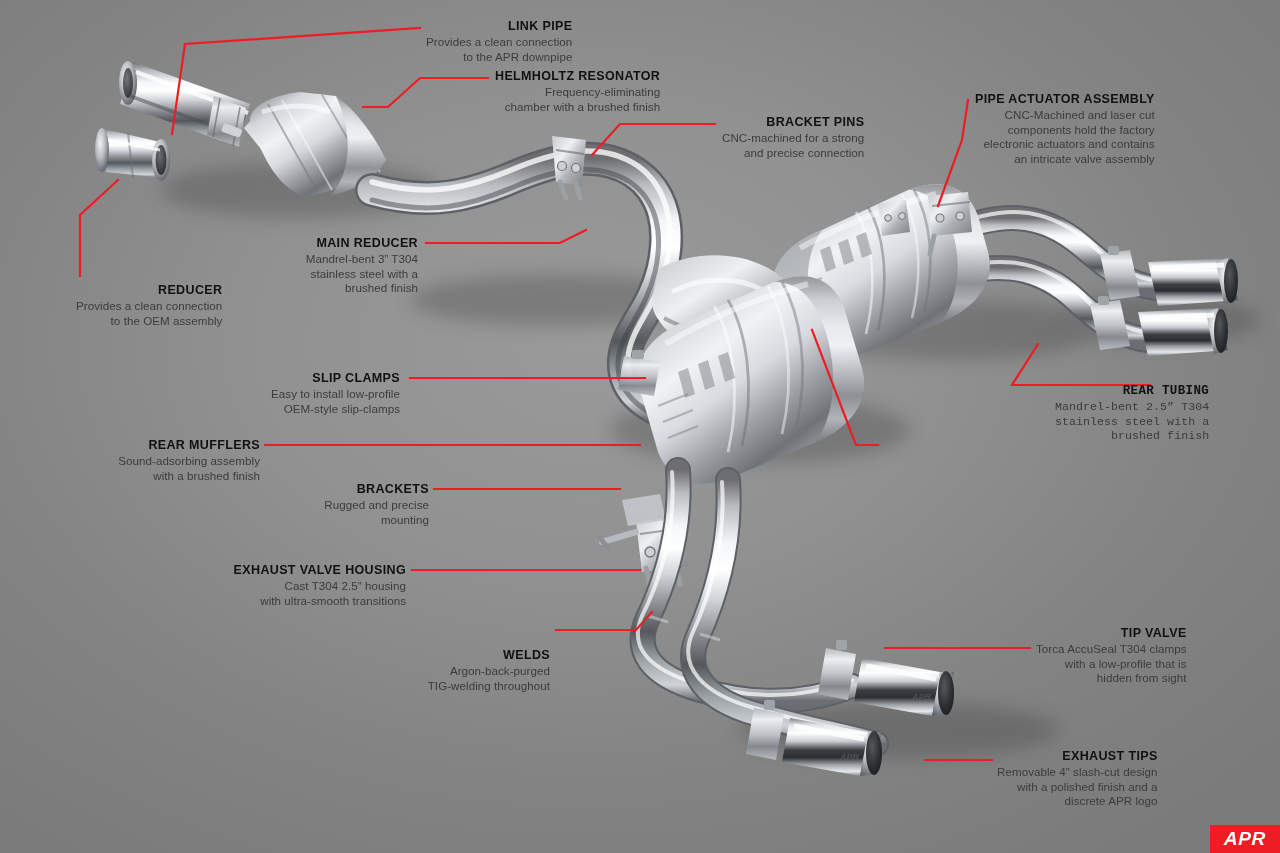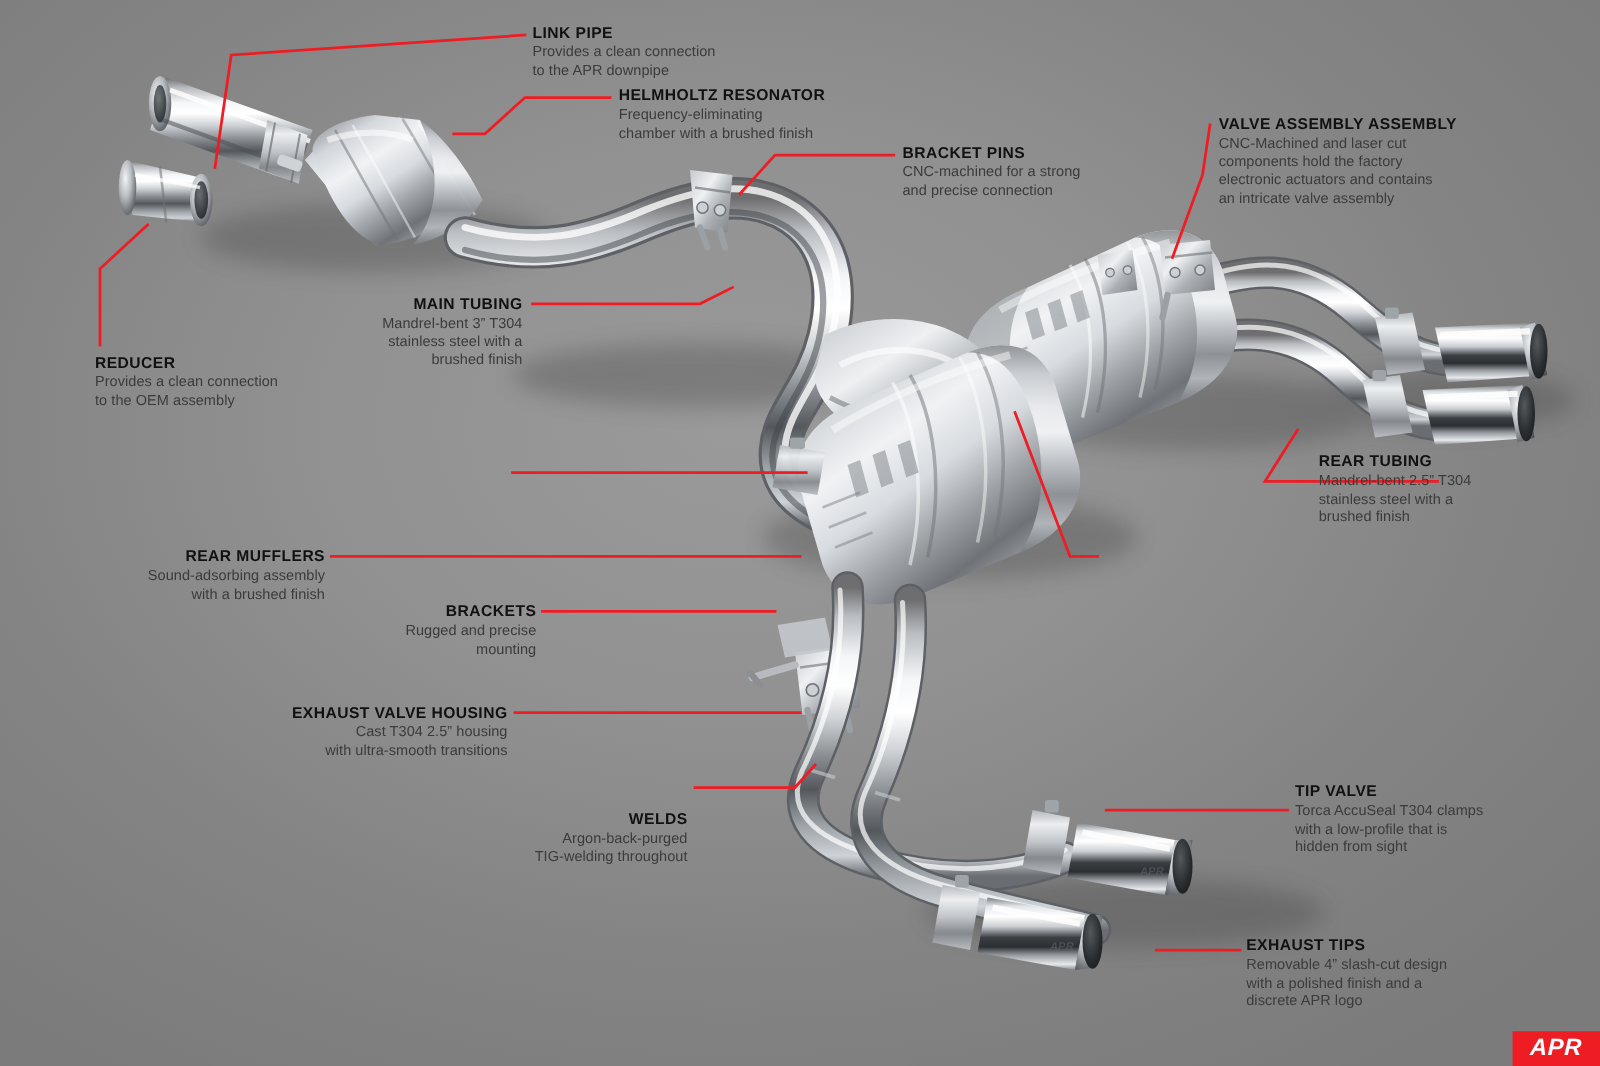--- a/index.html
+++ b/index.html
@@ -22,21 +22,21 @@
   .callout .ttl{
     font-size:12.5px;font-weight:bold;color:#111;
     letter-spacing:.36px;line-height:15px;white-space:nowrap;
     margin:0 0 1px 0;
   }
   .callout .desc{
     font-size:11.6px;color:#3b3b3b;line-height:14.6px;
     letter-spacing:.05px;font-weight:400;
   }
   .callout.r{text-align:right;}
-  .callout.l{text-align:left;}
+  .callout.l{text-align:right;}
 
   #apr-logo{
     position:absolute;right:0;bottom:0;width:70px;height:28px;
     background:#ee1c23;display:flex;align-items:center;justify-content:center;
   }
   #apr-logo .apr-word{
     color:#fff;font-weight:bold;font-style:italic;font-size:19px;
     letter-spacing:.5px;font-family:"Liberation Sans",sans-serif;
     transform:skewX(-2deg);
   }
@@ -432,48 +432,55 @@
 
   <div class="callout l" style="left:495px;top:69px;">
     <div class="ttl">HELMHOLTZ RESONATOR</div>
     <div class="desc">
       <div>Frequency-eliminating</div>
       <div>chamber with a brushed finish</div>
     </div>
   </div>
 
   <div class="callout l" style="left:975px;top:92px;">
-    <div class="ttl">VALVE ASSEMBLY ASSEMBLY</div>
+    <div class="ttl">PIPE ACTUATOR ASSEMBLY</div>
     <div class="desc">
       <div>CNC-Machined and laser cut</div>
       <div>components hold the factory</div>
       <div>electronic actuators and contains</div>
       <div>an intricate valve assembly</div>
     </div>
   </div>
 
   <div class="callout l" style="left:76px;top:283px;">
     <div class="ttl">REDUCER</div>
     <div class="desc">
       <div>Provides a clean connection</div>
       <div>to the OEM assembly</div>
     </div>
   </div>
 
   <div class="callout r" style="left:200px;width:218px;top:236px;">
-    <div class="ttl">MAIN TUBING</div>
+    <div class="ttl">MAIN REDUCER</div>
     <div class="desc">
       <div>Mandrel-bent 3” T304</div>
       <div>stainless steel with a</div>
       <div>brushed finish</div>
     </div>
   </div>
 
-
-  <div class="callout l" style="left:1055px;top:362px;">
+  <div class="callout r" style="left:180px;width:220px;top:371px;">
+    <div class="ttl">SLIP CLAMPS</div>
+    <div class="desc">
+      <div>Easy to install low-profile</div>
+      <div>OEM-style slip-clamps</div>
+    </div>
+  </div>
+
+  <div class="callout l" style="left:1055px;top:384px;font-family:Liberation Mono, monospace;">
     <div class="ttl">REAR TUBING</div>
     <div class="desc">
       <div>Mandrel-bent 2.5” T304</div>
       <div>stainless steel with a</div>
       <div>brushed finish</div>
     </div>
   </div>
 
   <div class="callout r" style="left:40px;width:220px;top:438px;">
     <div class="ttl">REAR MUFFLERS</div>

